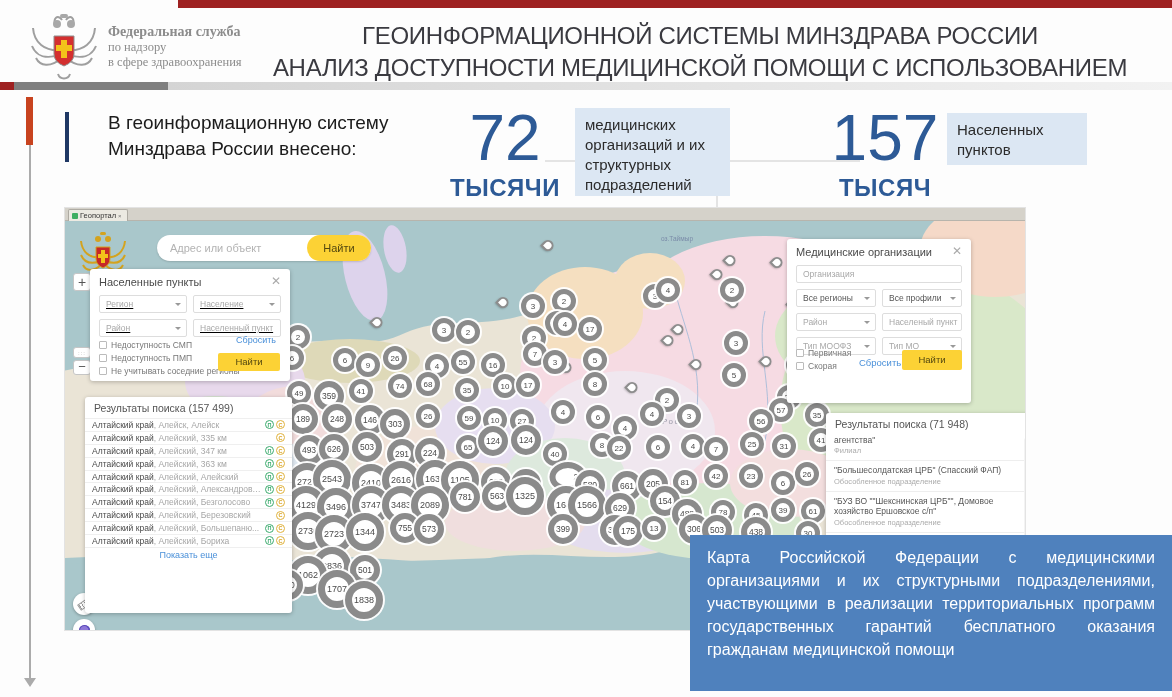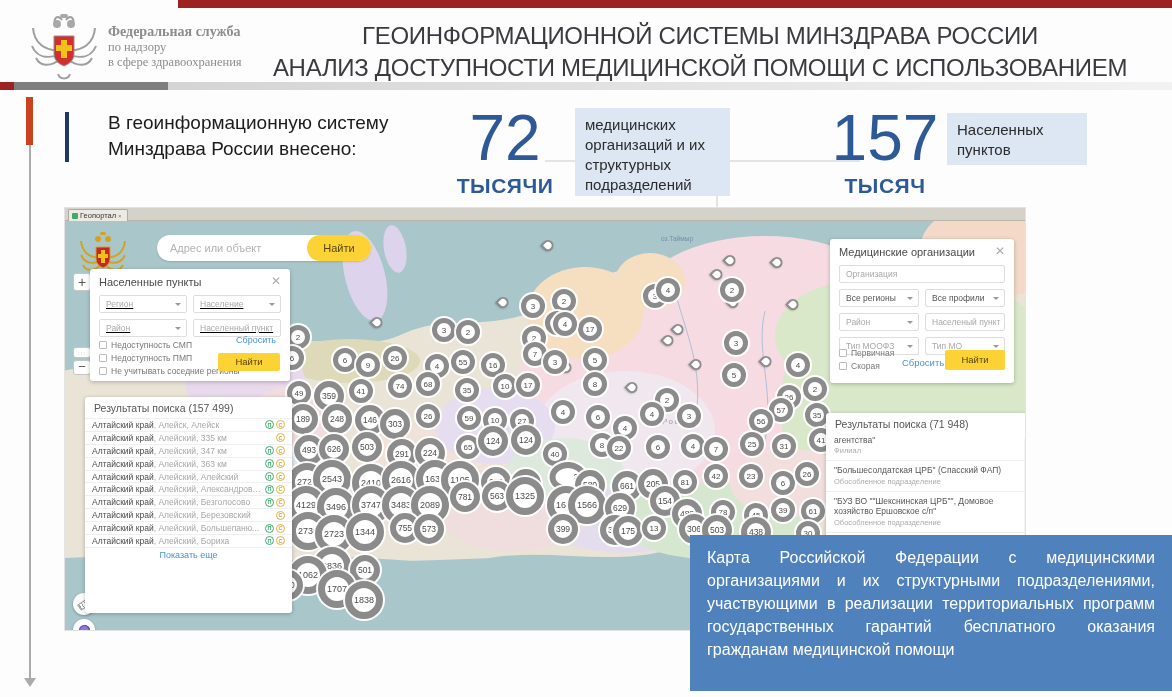--- a/index.html
+++ b/index.html
@@ -21,21 +21,21 @@
   .tl-orange { position:absolute; left:26px; top:97px; width:7px; height:48px; background:#c8431f; }
   .tl-line { position:absolute; left:29px; top:145px; width:2px; height:533px; background:#ababab; }
   .tl-arrow { position:absolute; left:24px; top:678px; width:0; height:0; border:6px solid transparent; border-top:9px solid #ababab; }
 
   
   .navy-bar { position:absolute; left:65px; top:112px; width:4px; height:50px; background:#1f3864; }
   .intro { position:absolute; left:108px; top:110px; width:310px; font-size:19px; line-height:26px; color:#1c1c1c; }
   .connector { position:absolute; background:#e4e4e4; }
   .stat-num { position:absolute; color:#2d5a96; text-align:center; }
   .stat-num .n { font-size:64px; line-height:60px; }
-  .stat-num .u { font-size:21px; font-weight:bold; letter-spacing:0.5px; margin-top:6px; }
+  .stat-num .u { font-size:24px; font-weight:bold; letter-spacing:0.5px; margin-top:6px; }
   .stat-label { position:absolute; background:#dce7f3; color:#2b2b2b; font-size:15px; line-height:20px; padding:7px 10px; }
   #stat1 { left:440px; top:108px; width:130px; }
   #lbl1 { left:575px; top:108px; width:155px; height:88px; }
   #stat2 { left:805px; top:108px; width:160px; }
   #lbl2 { left:947px; top:113px; width:140px; height:52px; }
 
   
   .geo { position:absolute; left:65px; top:208px; width:960px; height:422px; box-shadow:0 0 0 1px #e3e3e3; }
   .tabbar { position:absolute; left:0; top:0; width:960px; height:13px; background:#d5d2ca; border-bottom:1px solid #b7b4ac; }
   .tab { position:absolute; left:3px; top:1px; height:12px; padding:0 5px 0 3px; background:#eceae2; border:1px solid #aeaba3; border-bottom:none; border-radius:2px 2px 0 0; font-size:7.5px; color:#333; display:flex; align-items:center; gap:2px; }
@@ -83,21 +83,21 @@
   #res-settle { left:20px; top:176px; width:207px; height:216px; z-index:10; }
   #res-settle .hdr { font-size:10.5px; color:#555; padding:5px 9px 4px; }
   .srow { display:flex; align-items:center; height:12.9px; border-top:1px solid #efefef; padding:0 7px; font-size:8.5px; }
   .srow .rg { color:#4a4a4a; white-space:nowrap; }
   .srow .rs { color:#a6a6a6; white-space:nowrap; overflow:hidden; text-overflow:ellipsis; flex:1; }
   .bdg { width:9px; height:9px; border-radius:50%; font-size:5.5px; font-weight:bold; display:flex; align-items:center; justify-content:center; margin-left:2px; flex:0 0 auto; }
   .bdg.p { border:1px solid #3cab6e; color:#3cab6e; }
   .bdg.c { border:1px solid #e0b23c; color:#d8a21f; }
   .more { text-align:center; font-size:9px; border-top:1px solid #efefef; line-height:15px; }
 
-  #pnl-org { left:765px; top:18px; width:184px; height:144px; padding:7px 9px; }
+  #pnl-org { left:722px; top:18px; width:184px; height:164px; padding:7px 9px; }
   #pnl-org .grid { display:grid; grid-template-columns:80px 80px; gap:6px; margin-top:6px; }
   #pnl-org .orginp { margin-top:7px; width:100%; }
   #pnl-org .cbcol { position:absolute; left:9px; top:106px; }
   #pnl-org .reset { position:absolute; left:72px; top:118px; font-size:9.5px; }
   #pnl-org .find { position:absolute; right:9px; top:111px; width:60px; height:20px; line-height:20px; }
 
   #res-org { left:761px; top:164px; width:208px; height:160px; z-index:10; overflow:hidden;margin-top:28px; }
   #res-org .hdr { font-size:10.5px; color:#555; padding:5px 9px 4px; }
   #res-org .list { position:absolute; left:0; top:22px; right:10px; bottom:0; overflow:hidden; }
   #res-org .list-inner { margin-top:-15px; }

